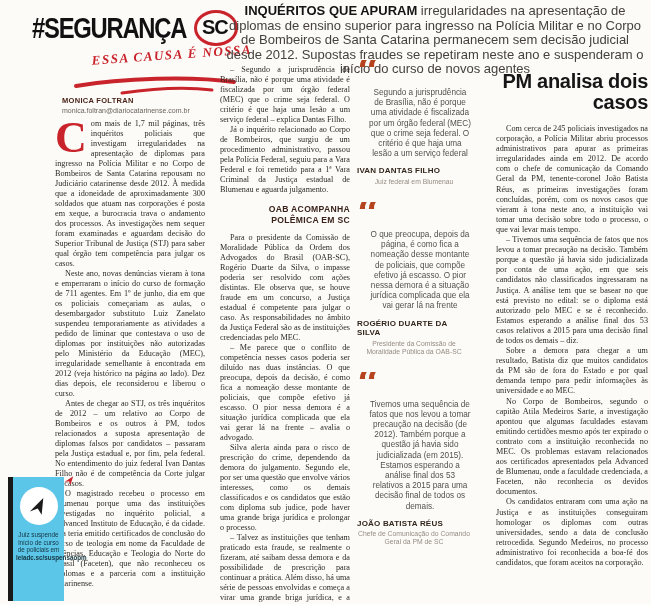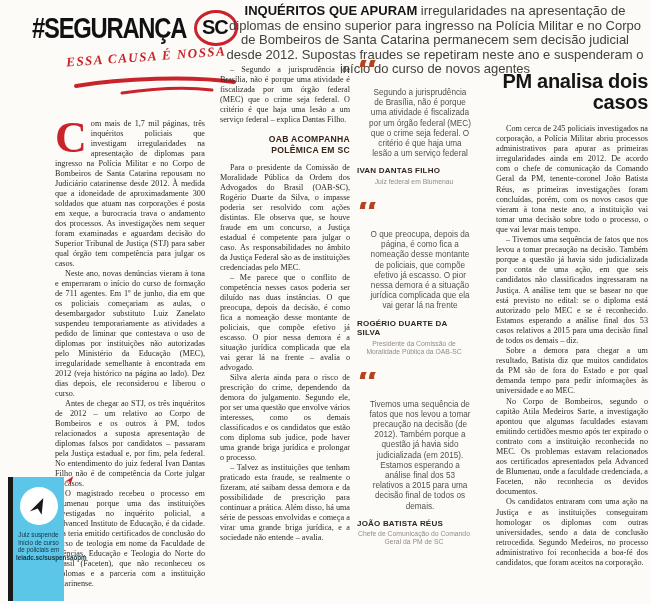--- a/index.html
+++ b/index.html
@@ -1,21 +1,21 @@
 <!DOCTYPE html>
 <html><head>
 <meta charset="utf-8">
 <style>
   html,body{margin:0;padding:0;}
   body{background:#e8e8e8;font-family:"Liberation Sans",sans-serif;}
   .page{position:relative;width:651px;height:604px;background:#fcfbf8;overflow:hidden;
         font-family:"Liberation Serif",serif;color:#2f2a26;}
 
   
-  .logo{position:absolute;left:32px;top:10px;width:220px;height:86px;}
+  .logo{position:absolute;left:32px;top:10px;width:220px;height:86px;text-align:right;}
   .logo-line{display:flex;align-items:center;}
   .logo-main{font-family:"Liberation Sans",sans-serif;font-weight:900;font-size:29px;
              color:#111;letter-spacing:-1.5px;transform:scaleX(.82);transform-origin:left;}
   .logo-sc{font-family:"Liberation Sans",sans-serif;font-weight:900;font-size:20px;color:#111;
            border:3px solid #c9242b;border-radius:50%;padding:3px 7px 4px 5px;margin-left:-26px;
            letter-spacing:-1px;}
   .logo-tagline{font-family:"Liberation Serif",serif;font-style:italic;font-weight:700;
                 font-size:13px;color:#c9242b;letter-spacing:1.5px;transform:rotate(-4deg);
                 margin:2px 0 0 34px;white-space:nowrap;}
   .logo-scribble{position:absolute;left:30px;top:58px;}
@@ -86,30 +86,35 @@
     <svg class="logo-scribble" width="180" height="30" viewBox="0 0 180 30">
       <path d="M14 18 C 60 10, 130 8, 172 14" stroke="#c9242b" stroke-width="4" fill="none" stroke-linecap="round"></path>
       <path d="M60 25 C 95 20, 125 19, 150 22" stroke="#c9242b" stroke-width="3" fill="none" stroke-linecap="round"></path>
     </svg>
   </div>
 
   <div class="headline">
     <b>INQUÉRITOS QUE APURAM</b><span> irregularidades na apresentação de diplomas de ensino superior para ingresso na Polícia Militar e no Corpo de Bombeiros de Santa Catarina permanecem sem decisão judicial desde 2012. Supostas fraudes se repetiram neste ano e suspenderam o início do curso de novos agentes</span>
   </div>
 
+  <div class="byline">
+    <div class="author">MONICA FOLTRAN</div>
+    <div class="email">monica.foltran@diariocatarinense.com.br</div>
+  </div>
 
   <div class="col col1">
     <p class="first"><span class="dropcap">C</span><span>om mais de 1,7 mil páginas, três inquéritos policiais que investigam irregularidades na apresentação de diplomas para ingresso na Polícia Militar e no Corpo de Bombeiros de Santa Catarina repousam no Judiciário catarinense desde 2012. À medida que a idoneidade de aproximadamente 300 soldados que atuam nas corporações é posta em xeque, a burocracia trava o andamento dos processos. As investigações nem sequer foram examinadas e aguardam decisão do Superior Tribunal de Justiça (STJ) para saber qual órgão tem competência para julgar os casos.</span></p>
     <p>Neste ano, novas denúncias vieram à tona e emperraram o início do curso de formação de 711 agentes. Em 1º de junho, dia em que os policiais começariam as aulas, o desembargador substituto Luiz Zanelato suspendeu temporariamente as atividades a pedido de liminar que contestava o uso de diplomas por instituições não autorizadas pelo Ministério da Educação (MEC), irregularidade semelhante à encontrada em 2012 (veja histórico na página ao lado). Dez dias depois, ele reconsiderou e liberou o curso.</p>
     <p>Antes de chegar ao STJ, os três inquéritos de 2012 – um relativo ao Corpo de Bombeiros e os outros à PM, todos relacionados a suposta apresentação de diplomas falsos por candidatos – passaram pela Justiça estadual e, por fim, pela federal. No entendimento do juiz federal Ivan Dantas Filho não é de competência da Corte julgar os casos.</p>
     <p>O magistrado recebeu o processo em Blumenau porque uma das instituições investigadas no inquérito policial, a Advanced Instituto de Educação, é da cidade. Ela teria emitido certificados de conclusão do curso de teologia em nome da Faculdade de Ciências, Educação e Teologia do Norte do Brasil (Faceten), que não reconheceu os diplomas e a parceria com a instituição catarinense.</p>
   </div>
 
   <div class="col col2">
     <p>– Segundo a jurisprudência de Brasília, não é porque uma atividade é fiscalizada por um órgão federal (MEC) que o crime seja federal. O critério é que haja uma lesão a um serviço federal – explica Dantas Filho.</p>
+    <p>Já o inquérito relacionado ao Corpo de Bombeiros, que surgiu de um procedimento administrativo, passou pela Polícia Federal, seguiu para a Vara Federal e foi remetido para a 1ª Vara Criminal da Justiça estadual de Blumenau e aguarda julgamento.</p>
     <div class="subhead">OAB ACOMPANHA POLÊMICA EM SC</div>
     <p>Para o presidente da Comissão de Moralidade Pública da Ordem dos Advogados do Brasil (OAB-SC), Rogério Duarte da Silva, o impasse poderia ser resolvido com ações distintas. Ele observa que, se houve fraude em um concurso, a Justiça estadual é competente para julgar o caso. As responsabilidades no âmbito da Justiça Federal são as de instituições credenciadas pelo MEC.</p>
     <p>– Me parece que o conflito de competência nesses casos poderia ser diluído nas duas instâncias. O que preocupa, depois da decisão, é como fica a nomeação desse montante de policiais, que compõe efetivo já escasso. O pior nessa demora é a situação jurídica complicada que ela vai gerar lá na frente – avalia o advogado.</p>
     <p>Silva alerta ainda para o risco de prescrição do crime, dependendo da demora do julgamento. Segundo ele, por ser uma questão que envolve vários interesses, como os demais classificados e os candidatos que estão com diploma sub judice, pode haver uma grande briga jurídica e prolongar o processo.</p>
     <p>– Talvez as instituições que tenham praticado esta fraude, se realmente o fizeram, até saibam dessa demora e da possibilidade de prescrição para continuar a prática. Além disso, há uma série de pessoas envolvidas e começa a virar uma grande briga jurídica, e a sociedade não entende – avalia.</p>
   </div>
 
   <div class="quotes">
 
     <div class="quote-block">

